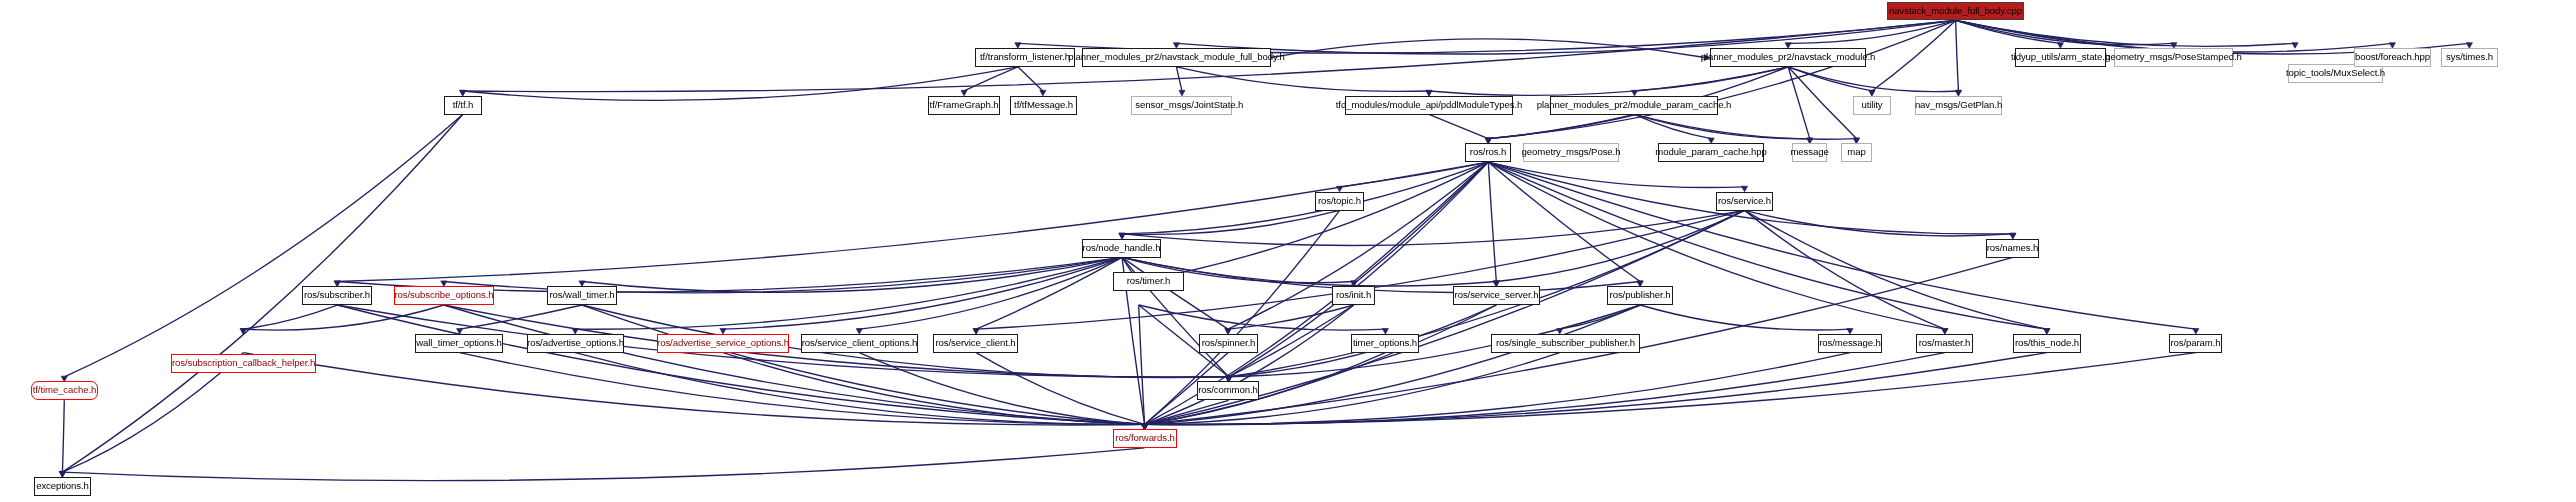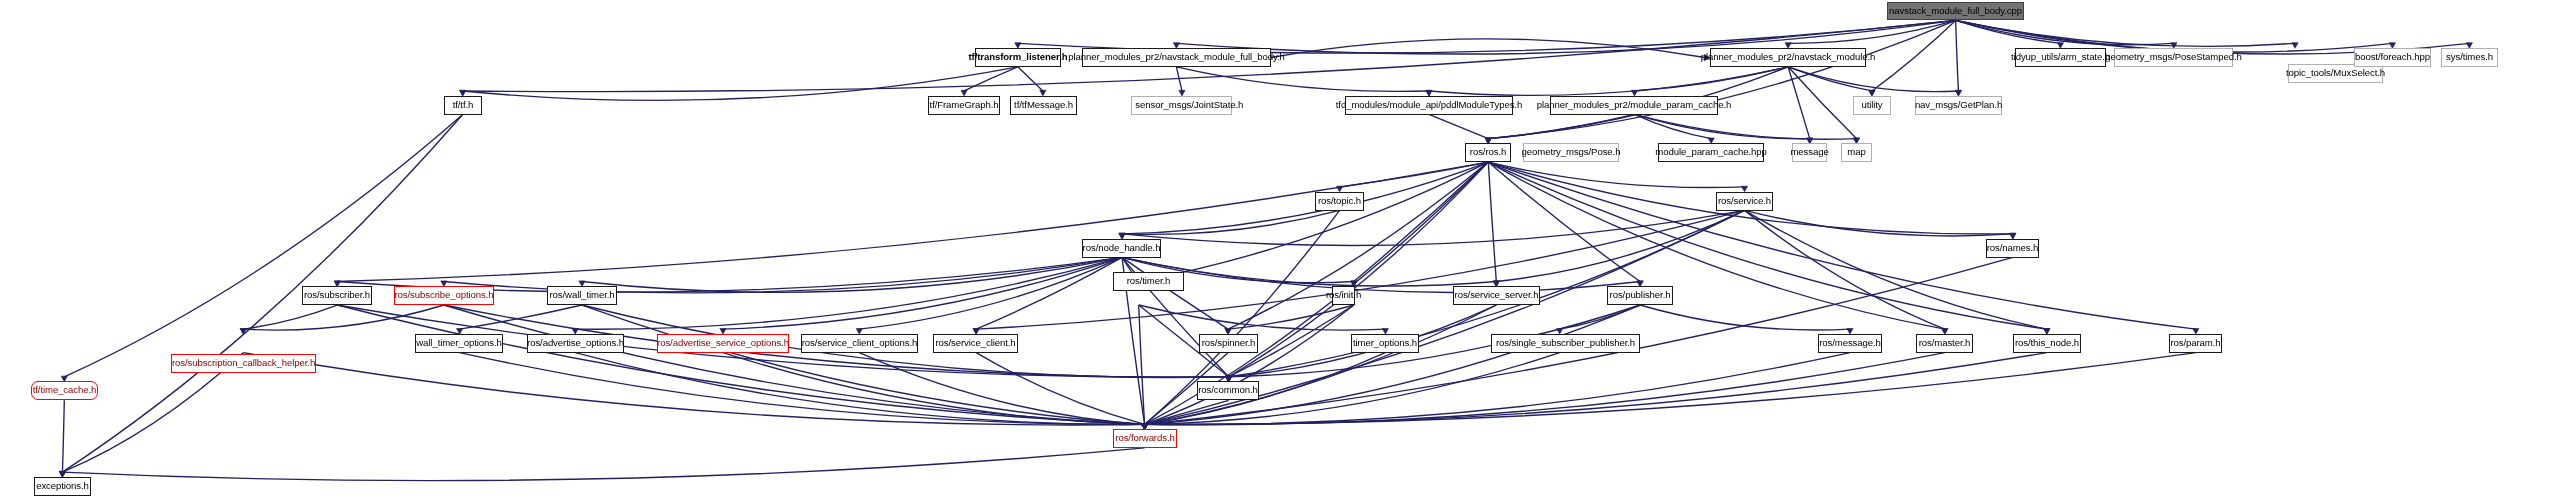--- a/index.html
+++ b/index.html
@@ -51,21 +51,21 @@
     z-index: 5;
   }
   .node.solid {
     border-color: #1a1a1a;
   }
   .node.red {
     border-color: #ff0000;
     color: #8b0000;
   }
   .node.root {
-    background: #737373;
+    background: #b91c1c;
     border-color: #404040;
   }
   .node.light {
     border-color: #b0b0b0;
   }
 </style>
 </head>
 <body>
 
 <div id="graph-root">
@@ -288,21 +288,21 @@
       <path d="M748.5,185 Q434.35,544.3722736625515 101,763"></path>
       <polygon points="101,771 96,762 106,762"></polygon>
       <path d="M104,647 Q102.84730159803836,708.4408877869253 101,763"></path>
       <polygon points="101,771 96,762 106,762"></polygon>
       <path d="M1851.5,724 Q985.85,803.749537037037 101,763"></path>
       <polygon points="101,771 96,762 106,762"></polygon>
     </svg>
 
   <div id="node-layer">
       <div class="node root" style="left: 1887px; top: 1.9px; width: 137px;">navstack_module_full_body.cpp</div>
-      <div class="node solid" style="left: 975px; top: 48px; width: 86px; font-weight: bold;">tf/transform_listener.h</div>
+      <div class="node solid" style="left: 975px; top: 48px; width: 100px;">tf/transform_listener.h</div>
       <div class="node solid" style="left: 1082px; top: 48px; width: 189px;">planner_modules_pr2/navstack_module_full_body.h</div>
       <div class="node solid" style="left: 1710px; top: 48px; width: 156px;">planner_modules_pr2/navstack_module.h</div>
       <div class="node solid" style="left: 2015px; top: 48px; width: 91px;">tidyup_utils/arm_state.h</div>
       <div class="node light" style="left: 2114px; top: 48px; width: 119px;">geometry_msgs/PoseStamped.h</div>
       <div class="node light" style="left: 2248px; top: 64px; width: 95px; margin-left: 40px;">topic_tools/MuxSelect.h</div>
       <div class="node light" style="left: 2354px; top: 48px; width: 77px;">boost/foreach.hpp</div>
       <div class="node light" style="left: 2441px; top: 48px; width: 57px;">sys/times.h</div>
       <div class="node solid" style="left: 444px; top: 96px; width: 38px;">tf/tf.h</div>
       <div class="node solid" style="left: 928px; top: 96px; width: 72px;">tf/FrameGraph.h</div>
       <div class="node solid" style="left: 1010px; top: 96px; width: 67px;">tf/tfMessage.h</div>
@@ -317,21 +317,21 @@
       <div class="node light" style="left: 1792px; top: 143px; width: 35px;">message</div>
       <div class="node light" style="left: 1841px; top: 143px; width: 31px;">map</div>
       <div class="node solid" style="left: 1315px; top: 192px; width: 49px;">ros/topic.h</div>
       <div class="node solid" style="left: 1716px; top: 192px; width: 57px;">ros/service.h</div>
       <div class="node solid" style="left: 1986px; top: 239px; width: 53px;">ros/names.h</div>
       <div class="node solid" style="left: 1082px; top: 239px; width: 79px;">ros/node_handle.h</div>
       <div class="node solid" style="left: 302px; top: 286px; width: 70px;">ros/subscriber.h</div>
       <div class="node red" style="left: 394px; top: 286px; width: 100px;">ros/subscribe_options.h</div>
       <div class="node solid" style="left: 547px; top: 286px; width: 70px;">ros/wall_timer.h</div>
       <div class="node solid" style="left: 1113px; top: 272px; width: 71px;">ros/timer.h</div>
-      <div class="node solid" style="left: 1332px; top: 286px; width: 23px;">ros/init.h</div>
+      <div class="node solid" style="left: 1332px; top: 286px; width: 43px;">ros/init.h</div>
       <div class="node solid" style="left: 1453px; top: 286px; width: 87px;">ros/service_server.h</div>
       <div class="node solid" style="left: 1607px; top: 286px; width: 66px;">ros/publisher.h</div>
       <div class="node red" style="left: 171px; top: 334px; width: 145px; margin-top: 20px;">ros/subscription_callback_helper.h</div>
       <div class="node solid" style="left: 415px; top: 334px; width: 88px;">wall_timer_options.h</div>
       <div class="node solid" style="left: 527px; top: 334px; width: 97px;">ros/advertise_options.h</div>
       <div class="node red" style="left: 657px; top: 334px; width: 132px;">ros/advertise_service_options.h</div>
       <div class="node solid" style="left: 801px; top: 334px; width: 117px;">ros/service_client_options.h</div>
       <div class="node solid" style="left: 933px; top: 334px; width: 85px;">ros/service_client.h</div>
       <div class="node solid" style="left: 1199px; top: 334px; width: 59px;">ros/spinner.h</div>
       <div class="node solid" style="left: 1351px; top: 334px; width: 68px;">timer_options.h</div>

